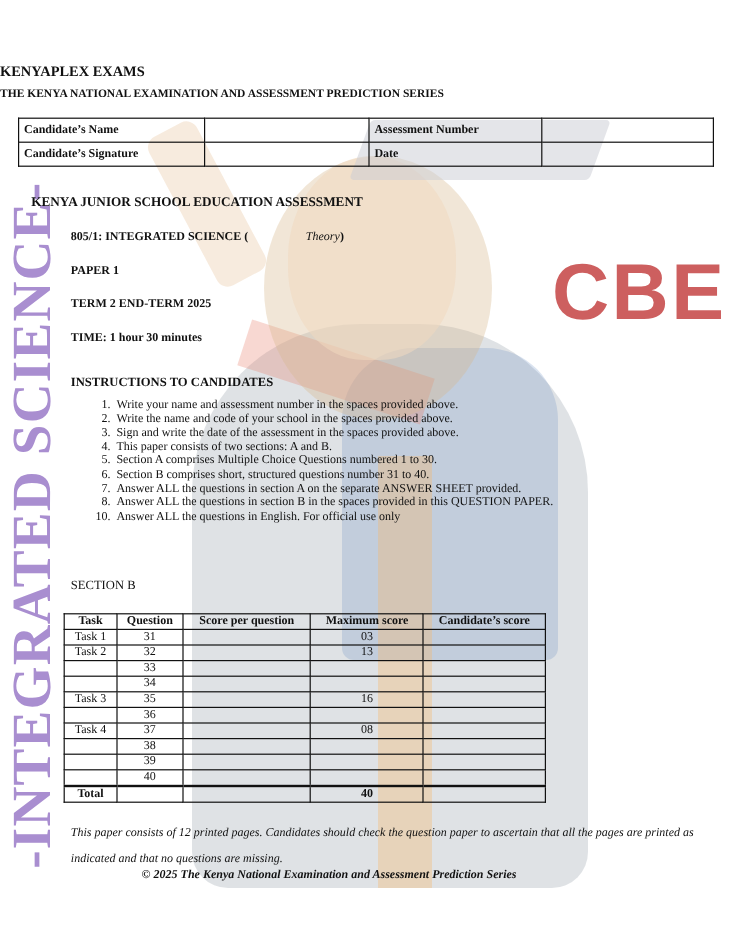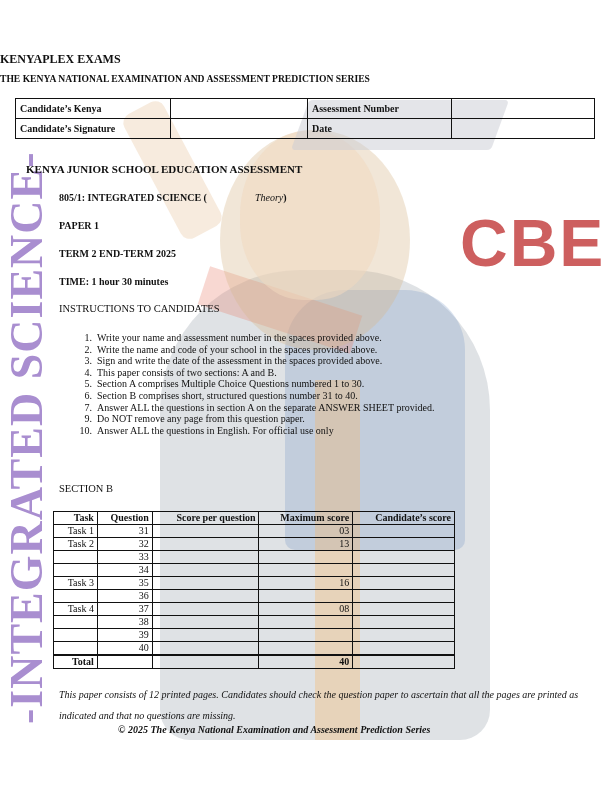--- a/index.html
+++ b/index.html
@@ -41,30 +41,30 @@
   .top-table td.c3 { width: 135px; }
 
   .jsea { top: 163px; font-size: 11px; padding-left: 26px; }
 
   .block { position: absolute; left: 59px; font-size: 10px; font-weight: bold; }
   .subject { top: 192px; }
   .subject i { font-weight: normal; padding-left: 48px; }
   .paper { top: 220px; }
   .term { top: 248px; }
   .time { top: 276px; }
-  .instr-head { position: absolute; left: 59px; top: 303px; font-size: 10.5px; }
+  .instr-head { position: absolute; left: 59px; top: 314px; font-size: 10.5px; font-weight: bold; }
 
   .instr-list { position: absolute; left: 74px; top: 332px; font-size: 10px; line-height: 11.6px; margin: 0; padding: 0; list-style: none; }
   .instr-list li { white-space: nowrap; }
   .instr-list .num { display: inline-block; width: 18px; text-align: right; margin-right: 5px; }
 
   .section-b { position: absolute; left: 59px; top: 483px; font-size: 10.5px; }
 
   .b-table { left: 53px; top: 511px; width: 402px; font-size: 10px; }
-  .b-table th, .b-table td { border: 1px solid #111; height: 12px; padding: 0 3px; text-align: right; line-height: 12px; }
+  .b-table th, .b-table td { border: 1px solid #111; height: 12px; padding: 0 3px; text-align: center; line-height: 12px; }
   .b-table th { font-weight: bold; }
   .b-table tr.total td { border-top: 2.5px solid #111; font-weight: bold; }
   .b-table col.c1 { width: 44px; } .b-table col.c2 { width: 55px; } .b-table col.c3 { width: 107px; }
   .b-table col.c4 { width: 94px; } .b-table col.c5 { width: 102px; }
 
   .note { position: absolute; left: 59px; top: 684px; width: 540px; font-style: italic; font-size: 10px; line-height: 21px; }
   .copyright { position: absolute; left: 118px; top: 724px; font-style: italic; font-weight: bold; font-size: 10px; }
 </style>
 </head>
 <body>
@@ -80,21 +80,21 @@
 <div class="wm wm-cbe">CBE</div>
 
 <div class="side-title">-INTEGRATED SCIENCE-</div>
 
 <div class="center h1">KENYAPLEX EXAMS</div>
 <div class="center h2">THE KENYA NATIONAL EXAMINATION AND ASSESSMENT PREDICTION SERIES</div>
 
 <table class="top-table">
   <tbody>
       <tr>
-    <td class="c1">Candidate’s Kenya</td>
+    <td class="c1">Candidate’s Name</td>
     <td class="c2"></td>
     <td class="c3">Assessment Number</td>
     <td></td>
   </tr>
   <tr>
     <td class="c1">Candidate’s Signature</td>
     <td class="c2"></td>
     <td class="c3">Date</td>
     <td></td>
   </tr>
@@ -111,21 +111,21 @@
 <div class="instr-head">INSTRUCTIONS TO CANDIDATES</div>
 
 <ul class="instr-list">
   <li><span class="num">1.</span><span>Write your name and assessment number in the spaces provided above.</span></li>
   <li><span class="num">2.</span><span>Write the name and code of your school in the spaces provided above.</span></li>
   <li><span class="num">3.</span><span>Sign and write the date of the assessment in the spaces provided above.</span></li>
   <li><span class="num">4.</span><span>This paper consists of two sections: A and B.</span></li>
   <li><span class="num">5.</span><span>Section A comprises Multiple Choice Questions numbered 1 to 30.</span></li>
   <li><span class="num">6.</span><span>Section B comprises short, structured questions number 31 to 40.</span></li>
   <li><span class="num">7.</span><span>Answer ALL the questions in section A on the separate ANSWER SHEET provided.</span></li>
-  <li><span class="num">9.</span><span>Do NOT remove any page from this question paper.</span></li>
+  <li><span class="num">8.</span><span>Answer ALL the questions in section B in the spaces provided in this QUESTION PAPER.</span></li>
   <li><span class="num">10.</span><span>Answer ALL the questions in English. For official use only</span></li>
 </ul>
 
 <div class="section-b">SECTION B</div>
 
 <table class="b-table">
   <colgroup>
       <col class="c1">
       <col class="c2">
       <col class="c3">

